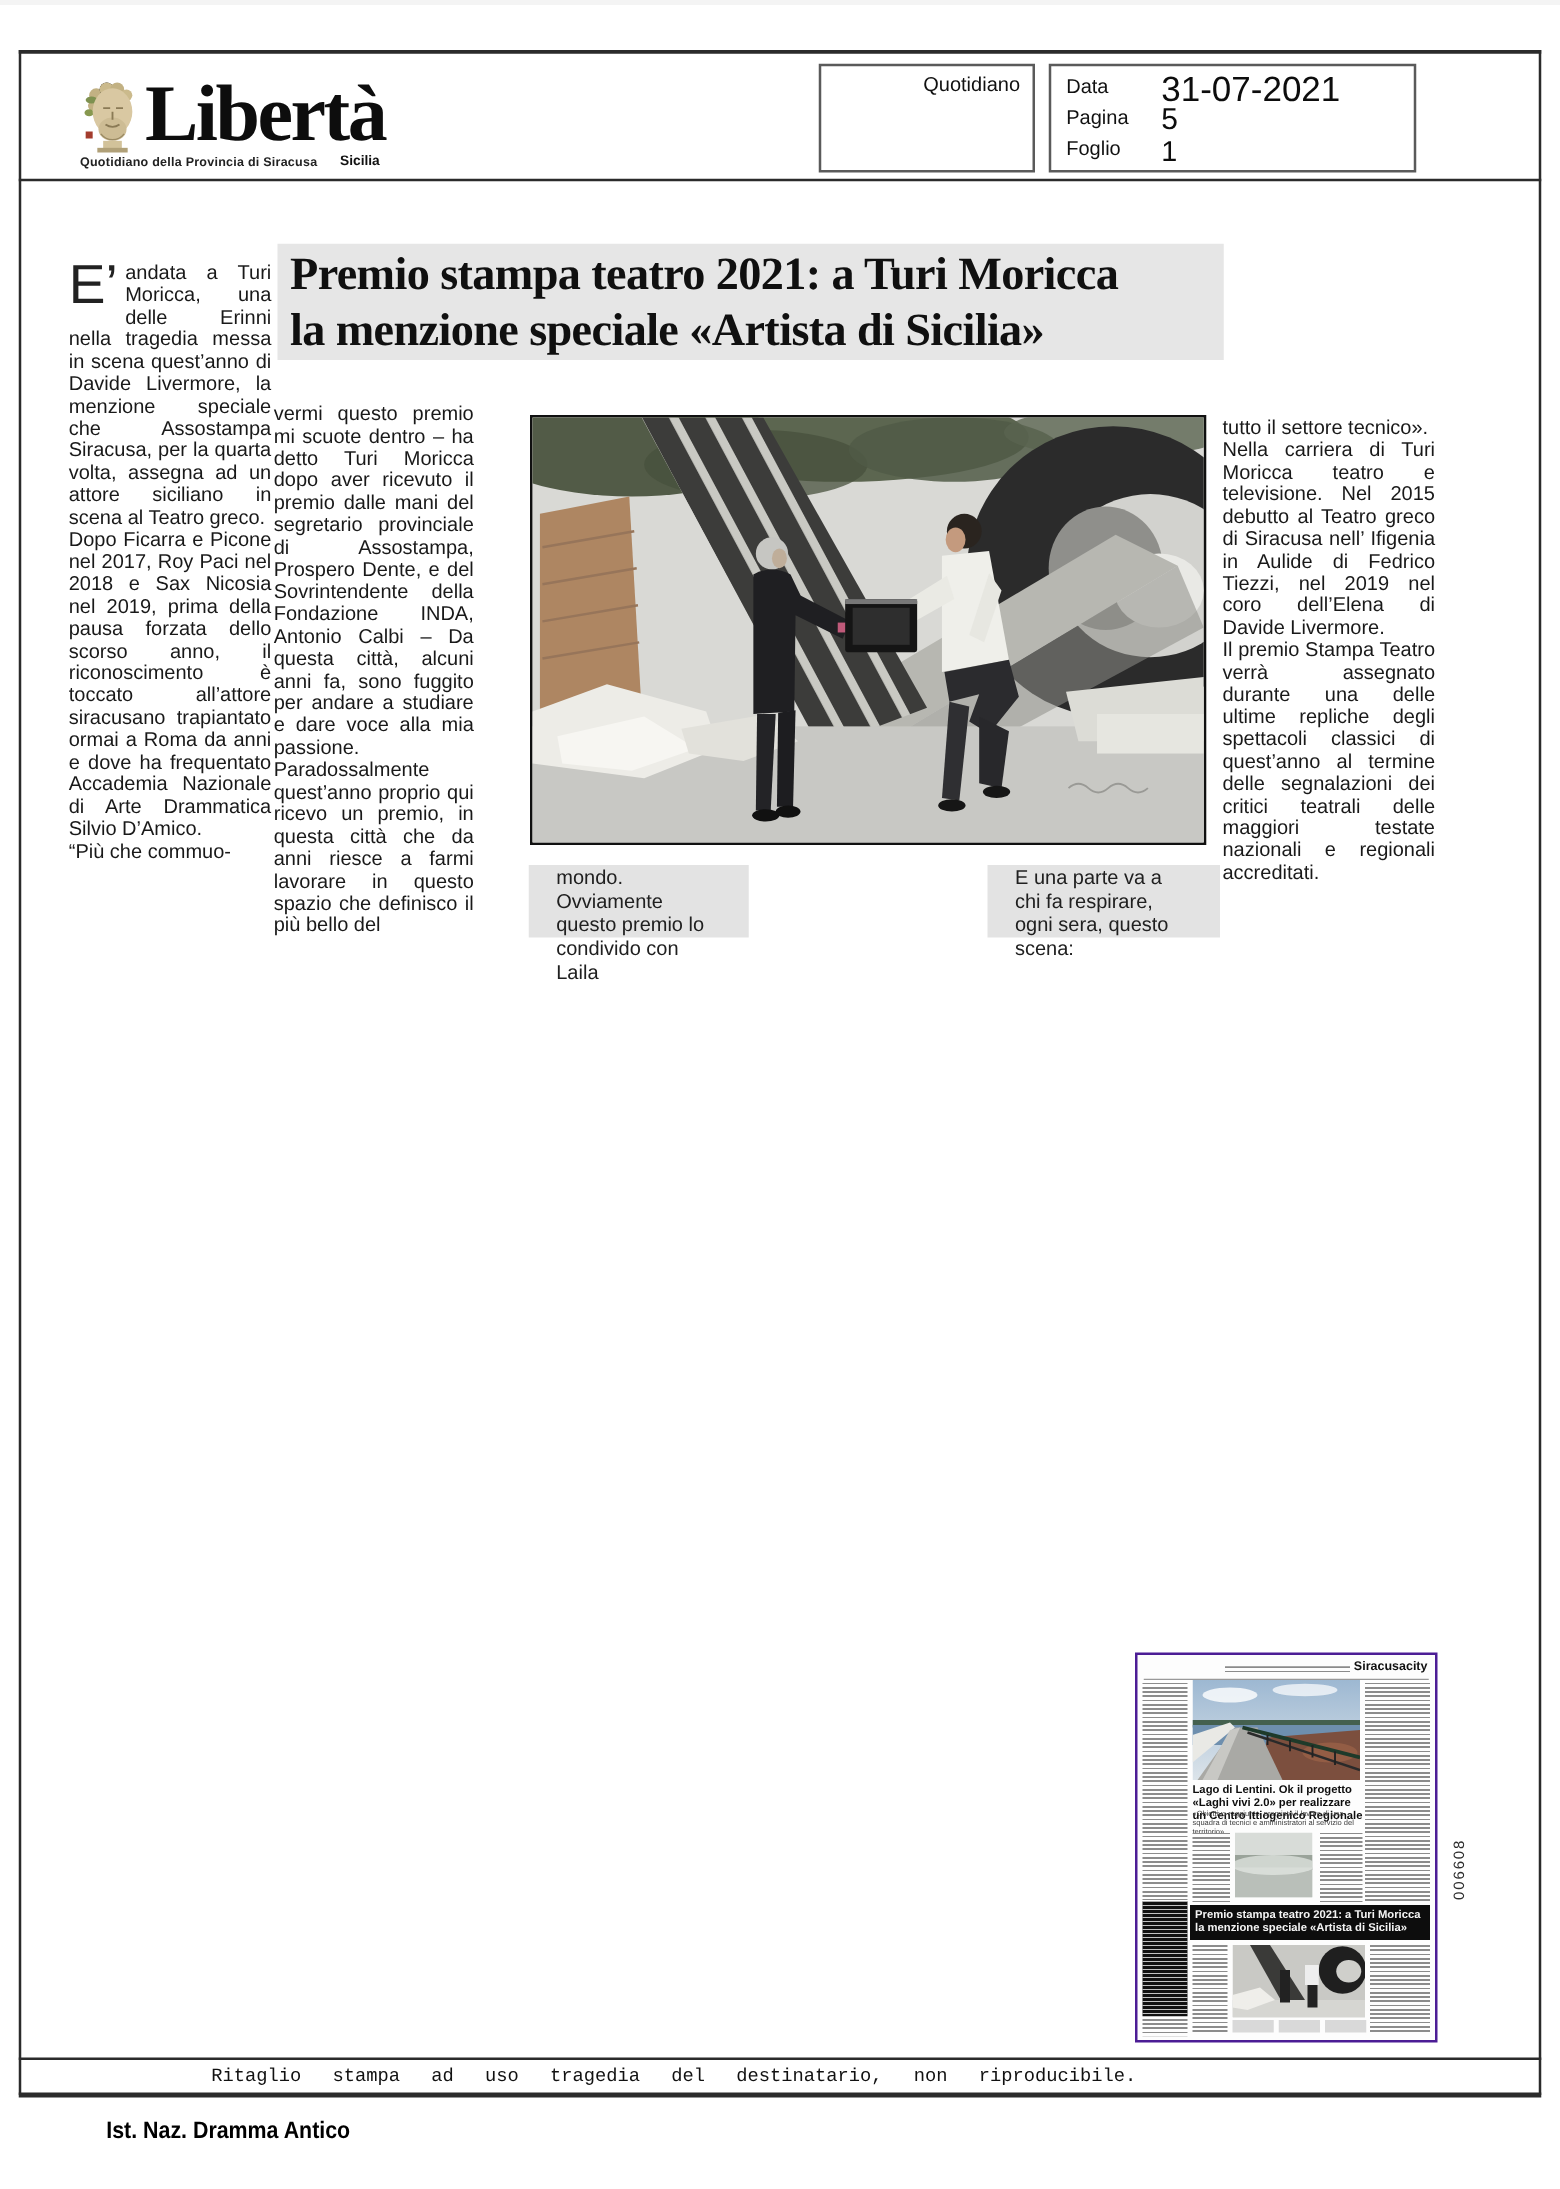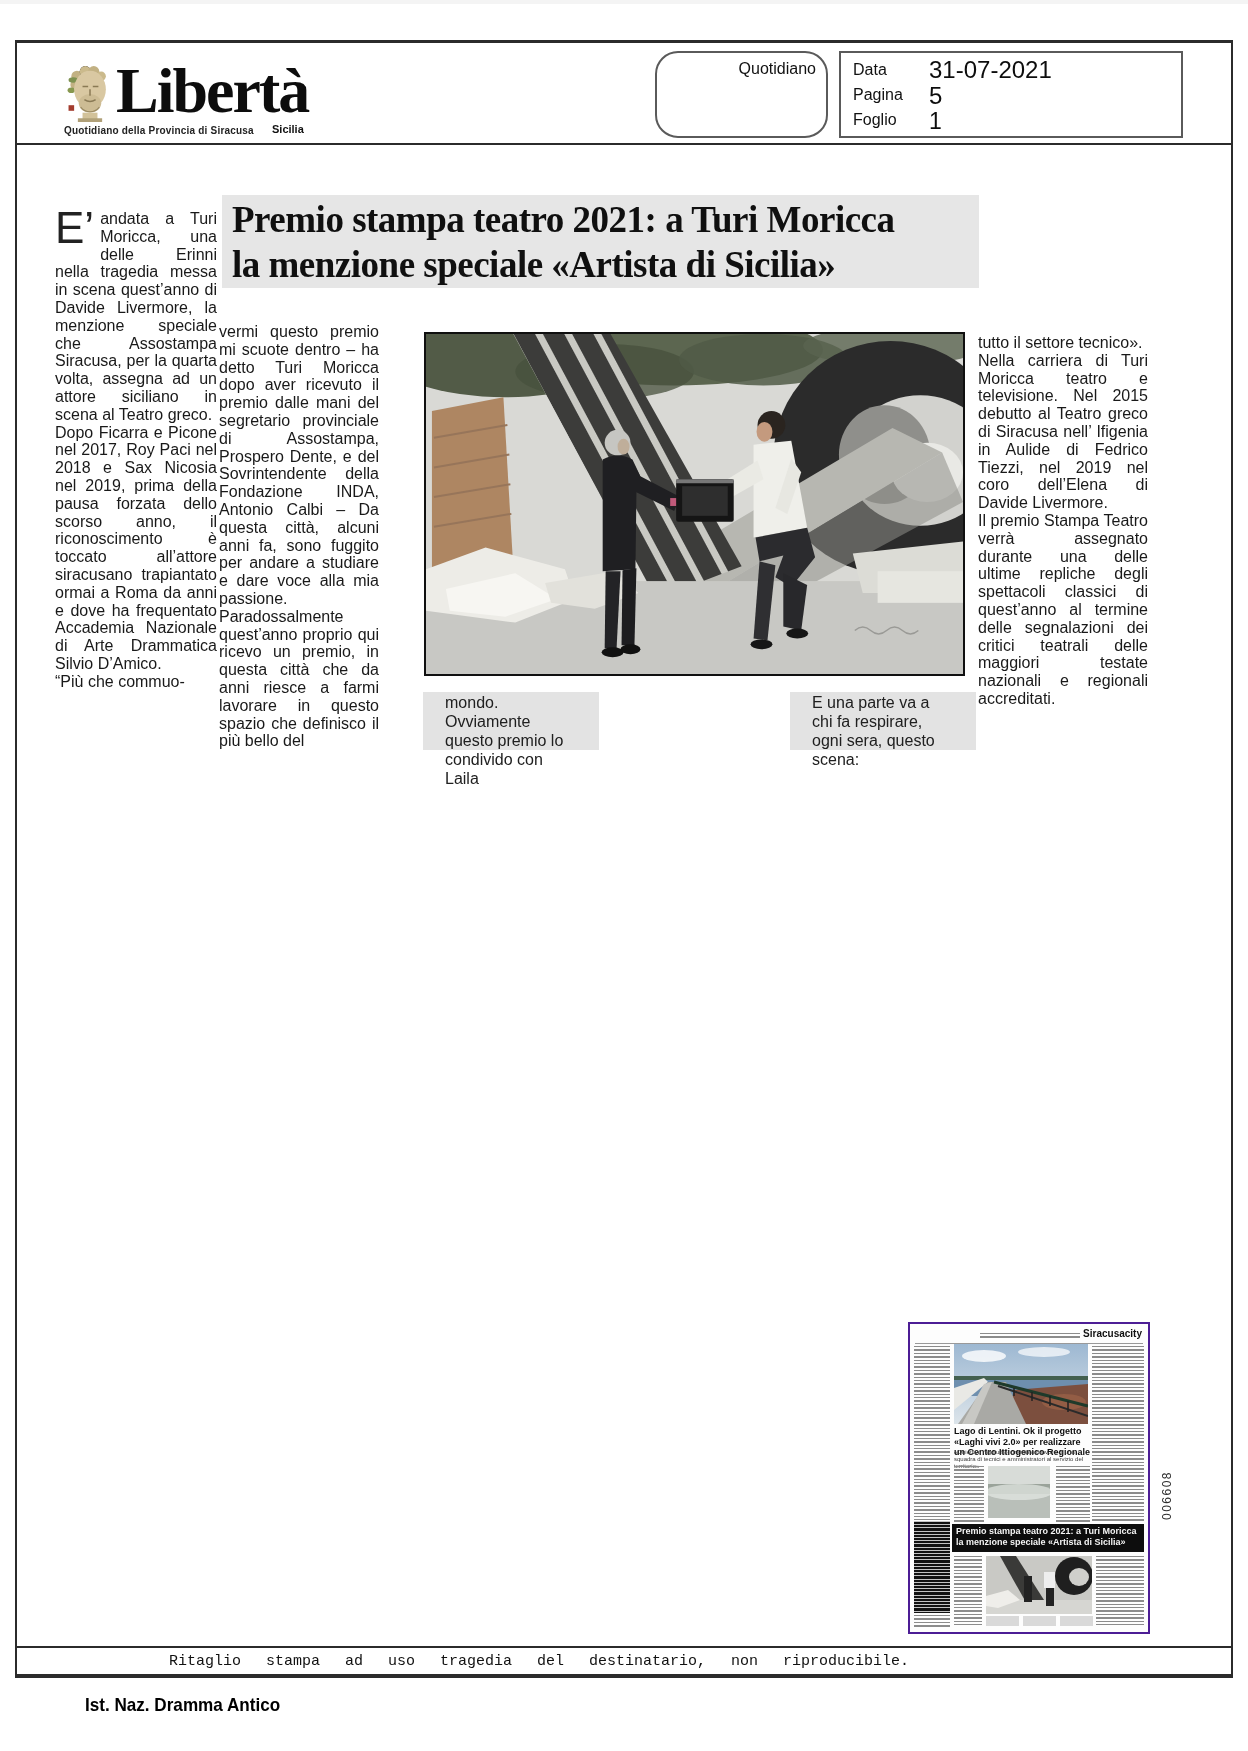--- a/index.html
+++ b/index.html
@@ -15,22 +15,22 @@
   .rule-right{left:1231px;top:36px;width:2px;height:1636px;}
 
   
   .masthead-title{left:116px;top:50px;font-family:"Liberation Serif",serif;font-weight:bold;
         font-size:64px;letter-spacing:-2px;color:#0d0d0d;}
   .masthead-sub{left:64px;top:121px;font-size:10px;font-weight:bold;color:#222;letter-spacing:.2px;}
   .masthead-region{left:272px;top:119px;font-size:11px;font-weight:bold;color:#111;}
 
   .hbox{border:2px solid #5a5a5a;box-sizing:border-box;background:#fff;}
   .box-quotidiano{left:655px;top:47px;width:173px;height:87px;text-align:right;
-        padding:7px 10px;font-size:16px;color:#111;border-radius:23px;}
-  .box-meta{left:839px;top:47px;width:344px;height:87px;}
+        padding:7px 10px;font-size:16px;color:#111;}
+  .box-meta{left:839px;top:47px;width:294px;height:87px;}
   .meta-row{position:absolute;left:12px;font-size:16px;color:#111;}
   .meta-val{position:absolute;left:88px;color:#0d0d0d;}
 
   
   .headline{left:222px;top:191px;width:757px;height:93px;background:#e6e6e6;
         font-family:"Liberation Serif",serif;font-weight:bold;color:#101010;
         font-size:37px;line-height:45px;padding:2px 0 0 10px;box-sizing:border-box;
         letter-spacing:-.5px;white-space:nowrap;}
 
   
@@ -106,21 +106,21 @@
       <rect x="17" y="58" width="26" height="4" fill="#b0a078"></rect>
     </svg>
   </div>
   <div class="abs masthead-title">Libertà</div>
   <div class="abs masthead-sub">Quotidiano della Provincia di Siracusa</div>
   <div class="abs masthead-region">Sicilia</div>
 
   <div class="abs hbox box-quotidiano">Quotidiano</div>
   <div class="abs hbox box-meta">
     <div class="meta-row" style="top:8px;">Data</div>
-    <div class="meta-row meta-val" style="top:3px;font-size:24px;">31-07-2021</div>
+    <div class="meta-row meta-val" style="top:3px;font-size:28px;">31-07-2021</div>
     <div class="meta-row" style="top:33px;">Pagina</div>
     <div class="meta-row meta-val" style="top:29px;font-size:24px;">5</div>
     <div class="meta-row" style="top:58px;">Foglio</div>
     <div class="meta-row meta-val" style="top:55px;font-size:23px;">1</div>
   </div>
 
   <div class="abs headline">
     <div>Premio stampa teatro 2021: a Turi Moricca</div>
     <div>la menzione speciale «Artista di Sicilia»</div>
   </div>

